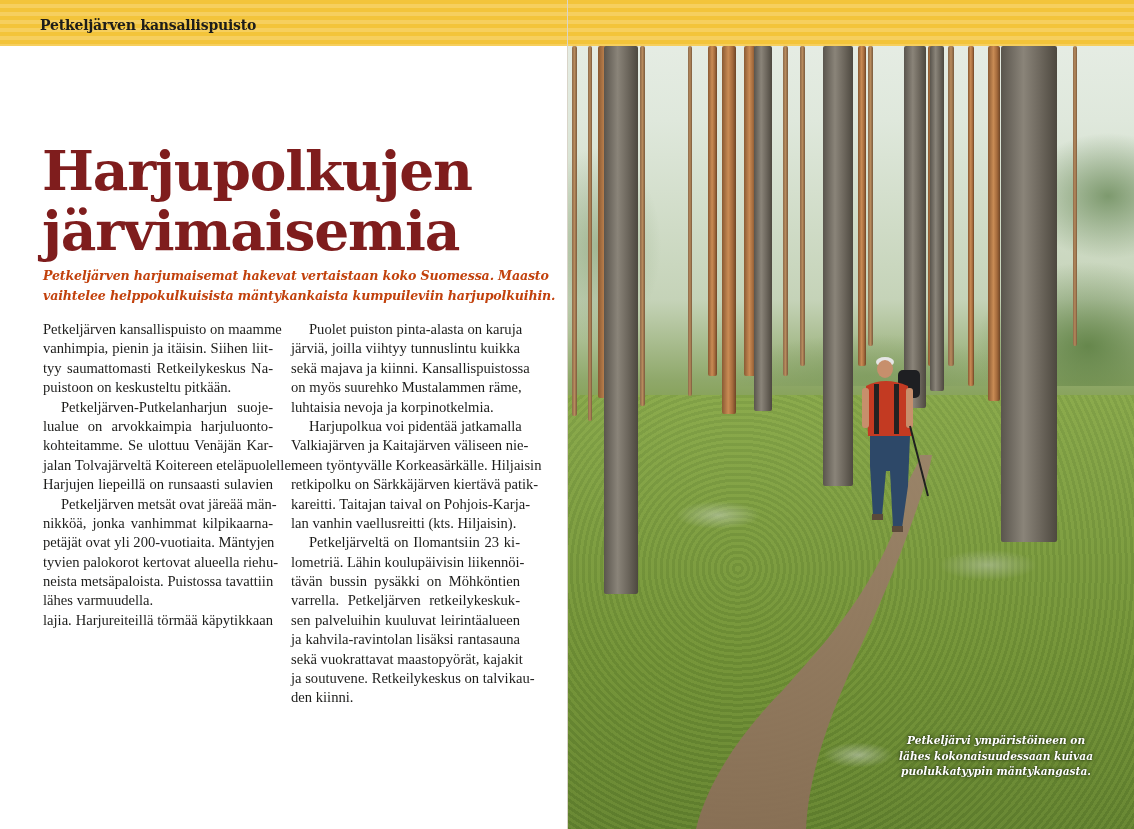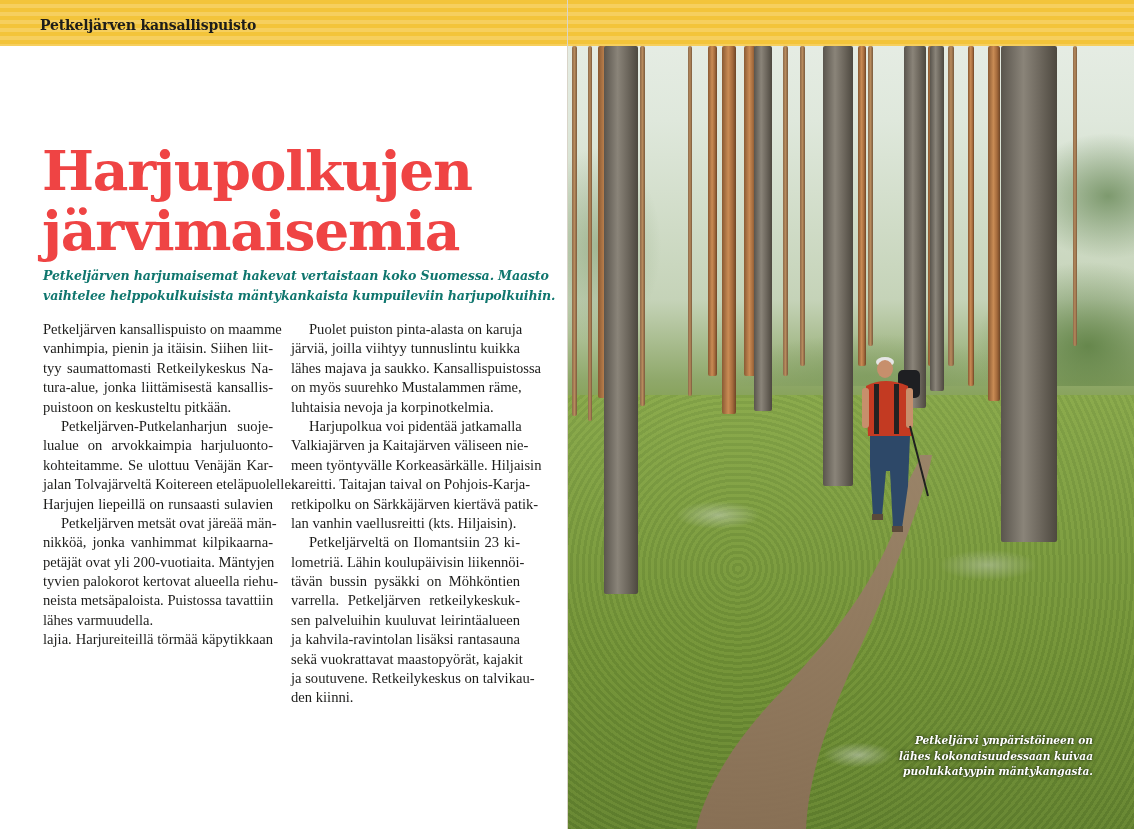--- a/index.html
+++ b/index.html
@@ -23,28 +23,28 @@
 
   .running-head {
     position: absolute; left: 40px; top: 17px;
     font-family: "DejaVu Serif", serif; font-weight: bold; font-size: 14px;
     letter-spacing: -0.2px; color: #1d1d1b;
   }
 
   .title {
     position: absolute; left: 42px; top: 141px;
     font-family: "DejaVu Serif", serif; font-weight: bold;
-    font-size: 55px; line-height: 60px; letter-spacing: -1.2px; color: #ef4444;
+    font-size: 55px; line-height: 60px; letter-spacing: -1.2px; color: #7f1d1d;
   }
   .title div { white-space: nowrap; }
 
   .lead {
     position: absolute; left: 43px; top: 266px; width: 470px;
     font-family: "DejaVu Serif", serif; font-style: italic; font-weight: bold;
-    font-size: 12.6px; line-height: 20px; letter-spacing: -0.15px; color: #0f766e;
+    font-size: 12.6px; line-height: 20px; letter-spacing: -0.15px; color: #c2410c;
   }
   .lead div { white-space: nowrap; }
 
   .col { position: absolute; top: 320px; width: 230px;
     font-family: "Liberation Serif", serif; font-size: 14.6px; line-height: 19.4px; color: #1d1d1b; }
   .col-1 { left: 43px; }
   .col-2 { left: 291px; width: 229px; }
   .line { display: block; white-space: nowrap; text-align: justify; text-align-last: justify; height: 19.4px; overflow: visible; }
   .line.last { text-align-last: left; }
   .line.indent { padding-left: 18px; }
@@ -80,21 +80,21 @@
 
   .hiker { position: absolute; left: 292px; top: 356px; width: 70px; height: 185px; }
 
   .caption {
     position: absolute; right: 41px; top: 733px; text-align: right;
     font-family: "DejaVu Serif", serif; font-style: italic; font-weight: bold;
     font-size: 10.6px; line-height: 15.5px; color: #ffffff;
     text-shadow: 0 0 2px rgba(20,30,10,0.85), 0 0 4px rgba(20,30,10,0.6);
     z-index: 4;
   }
-  .caption div { white-space: nowrap; }
+  .caption div { white-space: nowrap; text-align: center; }
 </style>
 </head>
 <body>
 
 <div class="spread">
 
   <div class="page-left">
     <div class="band band-left"></div>
     <div class="running-head">Petkeljärven kansallispuisto</div>
 
@@ -105,47 +105,46 @@
 
     <div class="lead">
       <div>Petkeljärven harjumaisemat hakevat vertaistaan koko Suomessa. Maasto</div>
       <div>vaihtelee helppokulkuisista mäntykankaista kumpuileviin harjupolkuihin.</div>
     </div>
 
     <div class="col col-1">
       <span class="line">Petkeljärven kansallispuisto on maamme</span>
       <span class="line">vanhimpia, pienin ja itäisin. Siihen liit-</span>
       <span class="line">tyy saumattomasti Retkeilykeskus Na-</span>
-      <span class="line">tura-alue, jonka liittämisestä kansallis-</span>
       <span class="line last">puistoon on keskusteltu pitkään.</span>
       <span class="line indent">Petkeljärven-Putkelanharjun suoje-</span>
       <span class="line">lualue on arvokkaimpia harjuluonto-</span>
       <span class="line">kohteitamme. Se ulottuu Venäjän Kar-</span>
       <span class="line">jalan Tolvajärveltä Koitereen eteläpuolelle.</span>
       <span class="line">Harjujen liepeillä on runsaasti sulavien</span>
       <span class="line indent">Petkeljärven metsät ovat järeää män-</span>
       <span class="line">nikköä, jonka vanhimmat kilpikaarna-</span>
       <span class="line">petäjät ovat yli 200-vuotiaita. Mäntyjen</span>
       <span class="line">tyvien palokorot kertovat alueella riehu-</span>
       <span class="line">neista metsäpaloista. Puistossa tavattiin</span>
       <span class="line last">lähes varmuudella.</span>
       <span class="line">lajia. Harjureiteillä törmää käpytikkaan</span>
     </div>
 
     <div class="col col-2">
       <span class="line indent">Puolet puiston pinta-alasta on karuja</span>
       <span class="line">järviä, joilla viihtyy tunnuslintu kuikka</span>
-      <span class="line">lähes majava ja saukko. Kansallispuistossa</span>
+      <span class="line">sekä majava ja kiinni. Kansallispuistossa</span>
       <span class="line">on myös suurehko Mustalammen räme,</span>
       <span class="line last">luhtaisia nevoja ja korpinotkelmia.</span>
       <span class="line indent">Harjupolkua voi pidentää jatkamalla</span>
       <span class="line">Valkiajärven ja Kaitajärven väliseen nie-</span>
       <span class="line">meen työntyvälle Korkeasärkälle. Hiljaisin</span>
+      <span class="line">retkipolku on Särkkäjärven kiertävä patik-</span>
       <span class="line">kareitti. Taitajan taival on Pohjois-Karja-</span>
-      <span class="line">retkipolku on Särkkäjärven kiertävä patik-</span>
       <span class="line last">lan vanhin vaellusreitti (kts. Hiljaisin).</span>
       <span class="line indent">Petkeljärveltä on Ilomantsiin 23 ki-</span>
       <span class="line">lometriä. Lähin koulupäivisin liikennöi-</span>
       <span class="line">tävän bussin pysäkki on Möhköntien</span>
       <span class="line">varrella. Petkeljärven retkeilykeskuk-</span>
       <span class="line">sen palveluihin kuuluvat leirintäalueen</span>
       <span class="line">ja kahvila-ravintolan lisäksi rantasauna</span>
       <span class="line">sekä vuokrattavat maastopyörät, kajakit</span>
       <span class="line">ja soutuvene. Retkeilykeskus on talvikau-</span>
       <span class="line last">den kiinni.</span>

